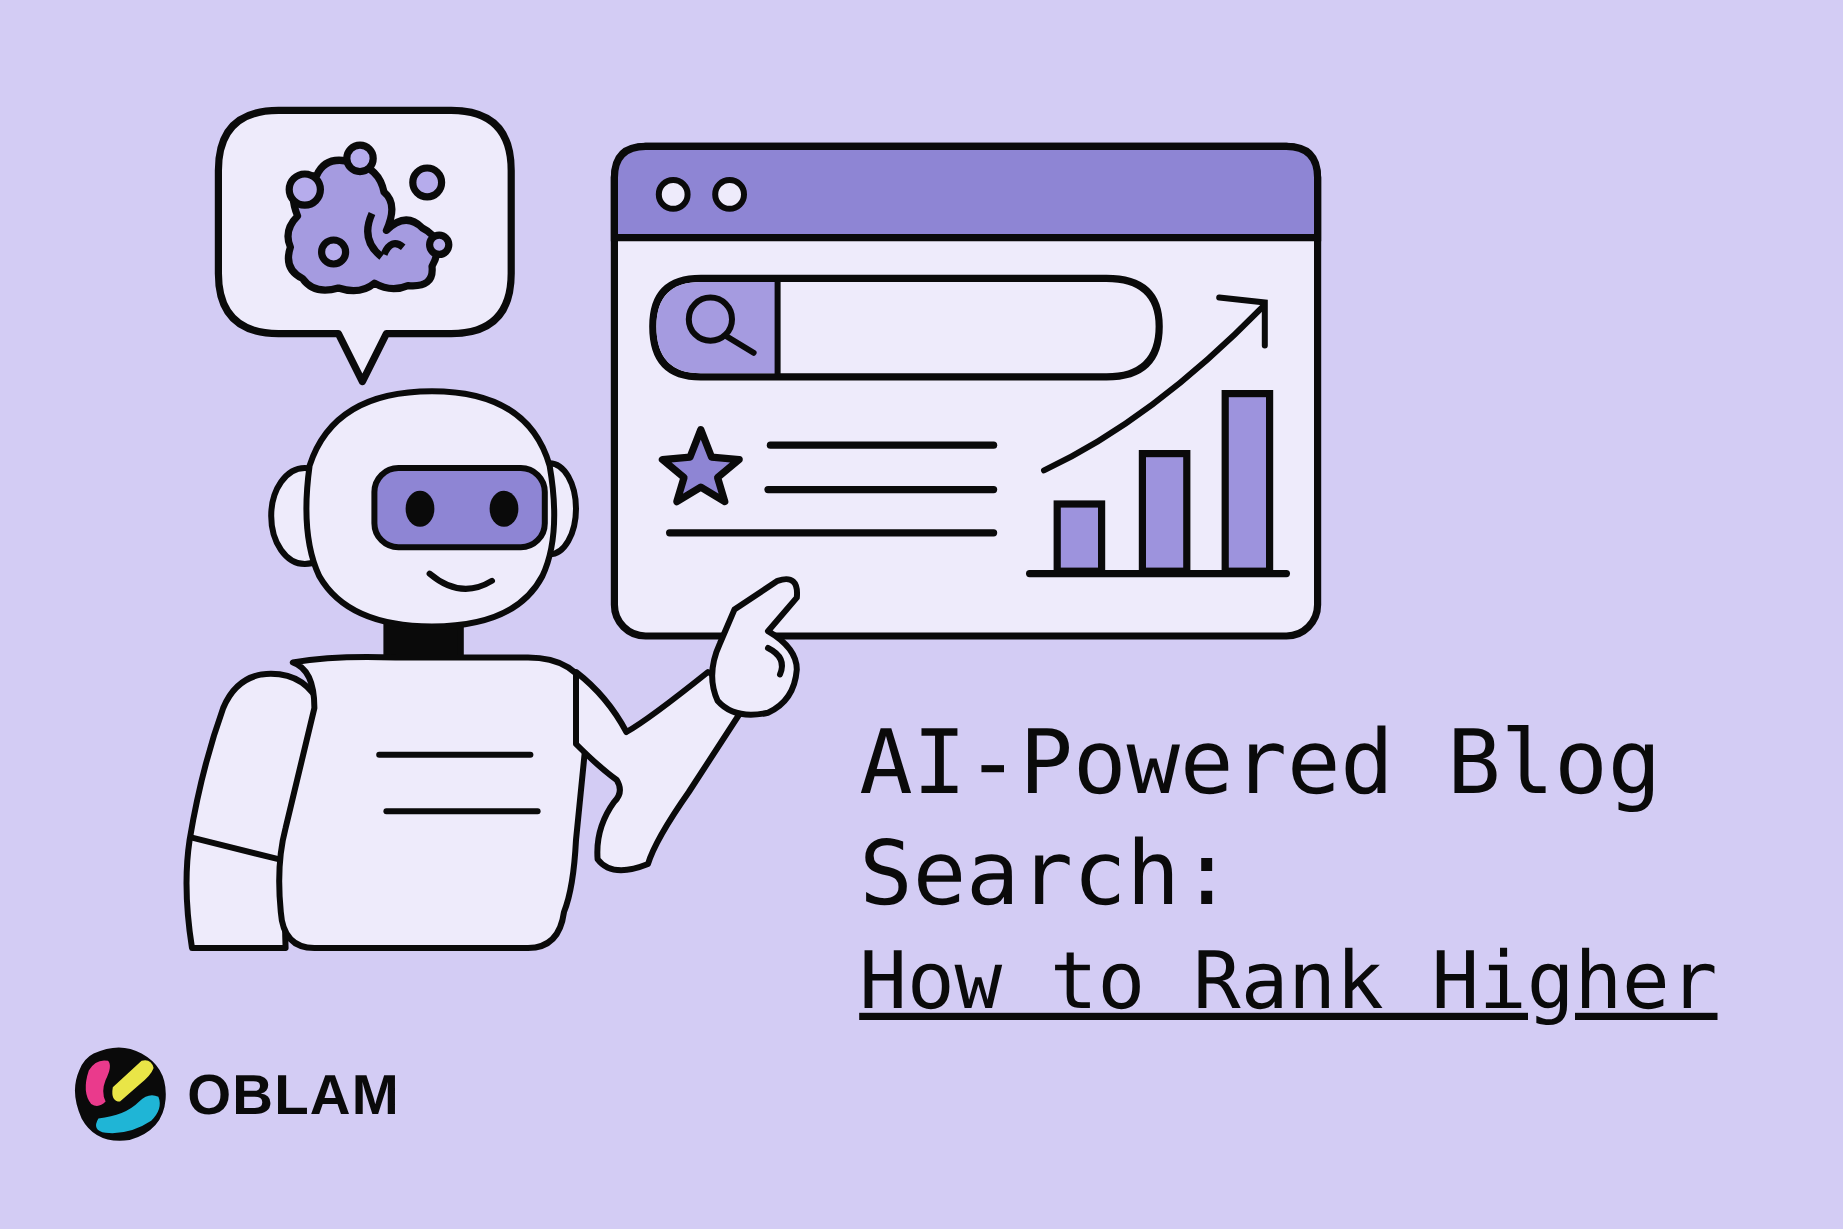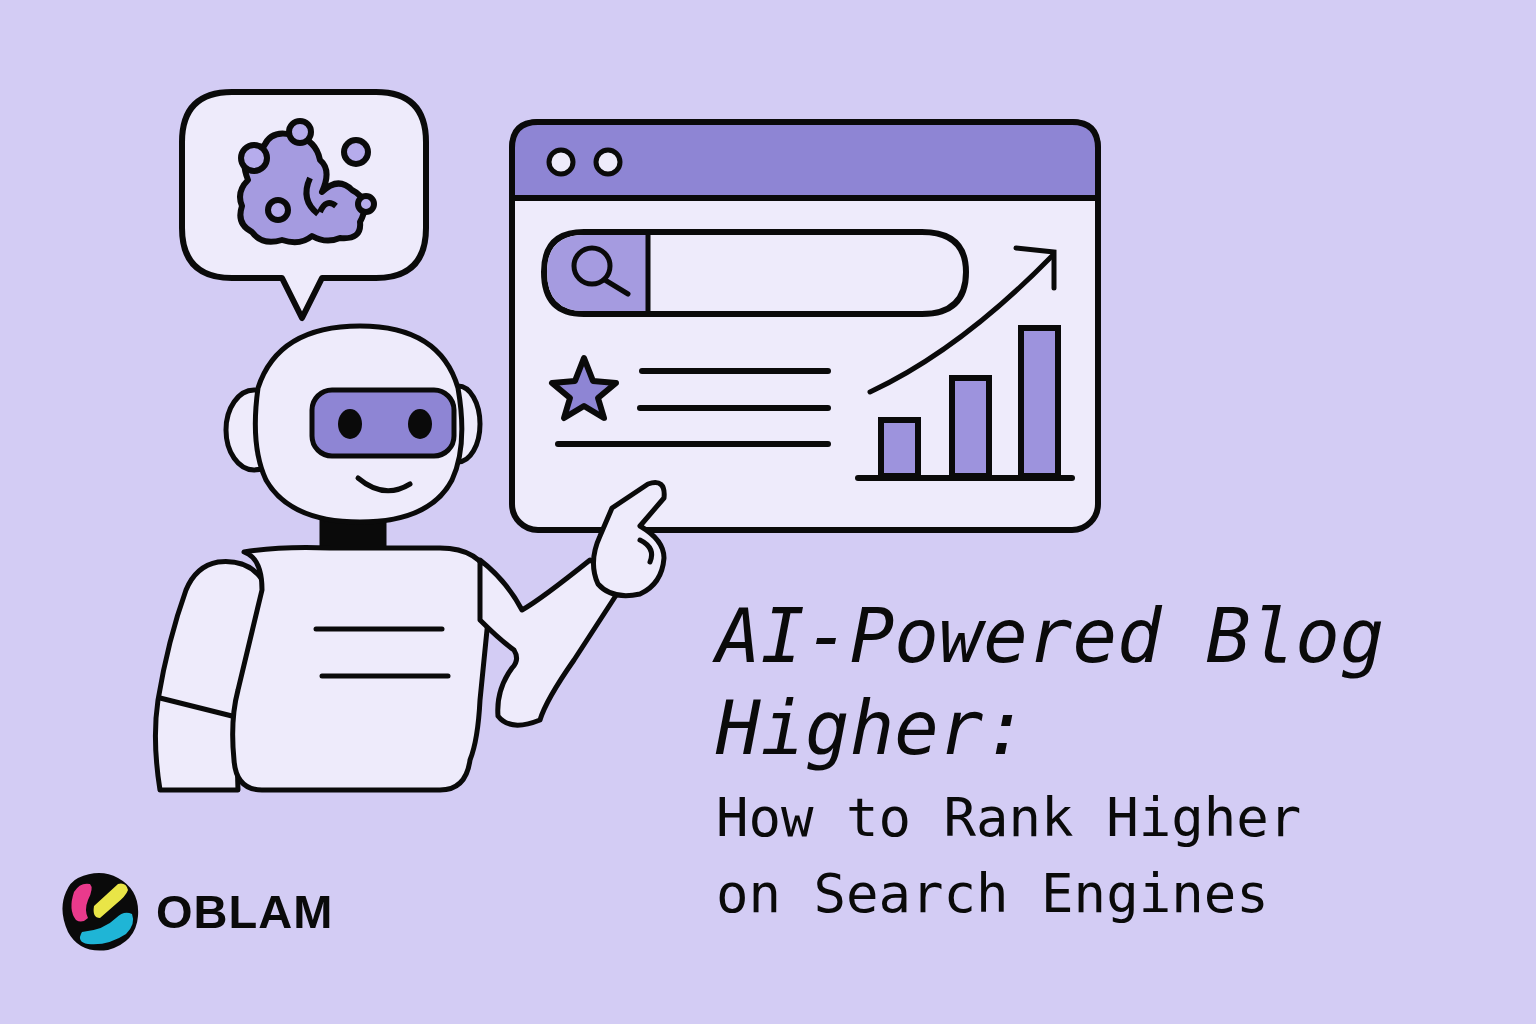--- a/index.html
+++ b/index.html
@@ -27,27 +27,27 @@
       top: 590px;
       color: #0a0a0a;
     }
     .title-line {
       font-family: "DejaVu Sans Mono", monospace;
       font-size: 74px;
       line-height: 92px;
       letter-spacing: 0px;
       white-space: pre;
       font-weight: normal;
-      font-style: italic;
     }
     .subtitle-line {
       font-family: "DejaVu Sans Mono", monospace;
-      font-size: 54px;
+      font-size: 66px;
       line-height: 76px;
       white-space: pre;
+      text-decoration: underline;
     }
     .subtitle-block {
       position: absolute;
       left: 716px;
       top: 780px;
       color: #0a0a0a;
     }
     .logo {
       position: absolute;
       left: 60px;
@@ -144,26 +144,25 @@
     <rect x="312" y="390" width="142" height="66" rx="20" fill="#8e85d4"></rect>
     <ellipse cx="350" cy="424" rx="12" ry="15" fill="#0a0a0a" stroke="none"></ellipse>
     <ellipse cx="420" cy="424" rx="12" ry="15" fill="#0a0a0a" stroke="none"></ellipse>
 
     <path d="M358 478 Q384 500 410 484" fill="none"></path>
   </g>
 </svg>
 
 <div class="title-block">
   <div class="title-line">AI-Powered Blog</div>
-  <div class="title-line">Higher:</div>
+  <div class="title-line">Search:</div>
 </div>
 
 <div class="subtitle-block">
   <div class="subtitle-line">How to Rank Higher</div>
-  <div class="subtitle-line">on Search Engines</div>
 </div>
 
 <div class="logo">
   <svg width="82" height="82" viewBox="0 0 82 82">
     <path d="M18 8 Q40 -2 58 8 Q80 20 78 46 Q76 72 48 80 Q20 84 8 62 Q-2 40 6 22 Q10 12 18 8 Z" fill="#0a0a0a"></path>
     <path d="M14 22 Q20 12 30 14 Q34 18 28 30 Q24 40 28 48 Q22 54 16 50 Q8 40 14 22 Z" fill="#ea3a8c"></path>
     <path d="M34 36 L58 14 Q66 12 68 20 Q66 26 56 34 L40 48 Q32 48 34 36 Z" fill="#e9e547"></path>
     <path d="M22 62 Q44 60 56 48 Q64 40 72 44 Q76 54 66 64 Q48 76 28 74 Q16 72 22 62 Z" fill="#1fb5d6"></path>
   </svg>
   <span class="logo-text">OBLAM</span>

